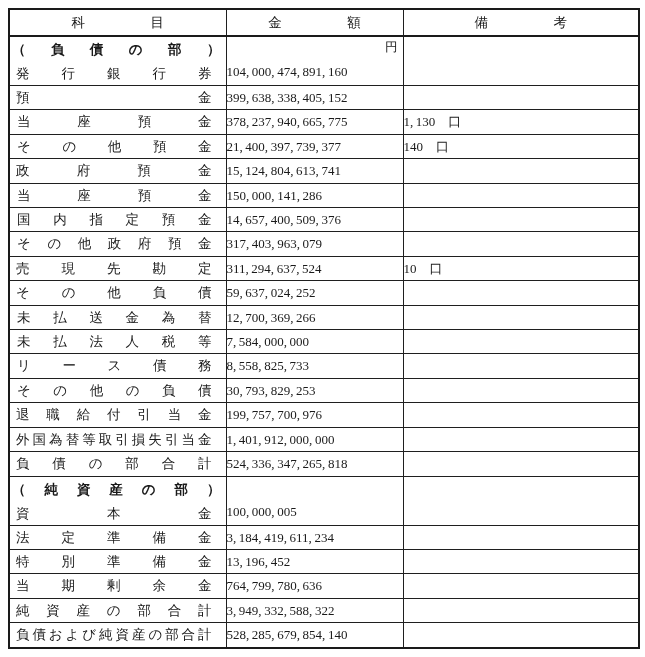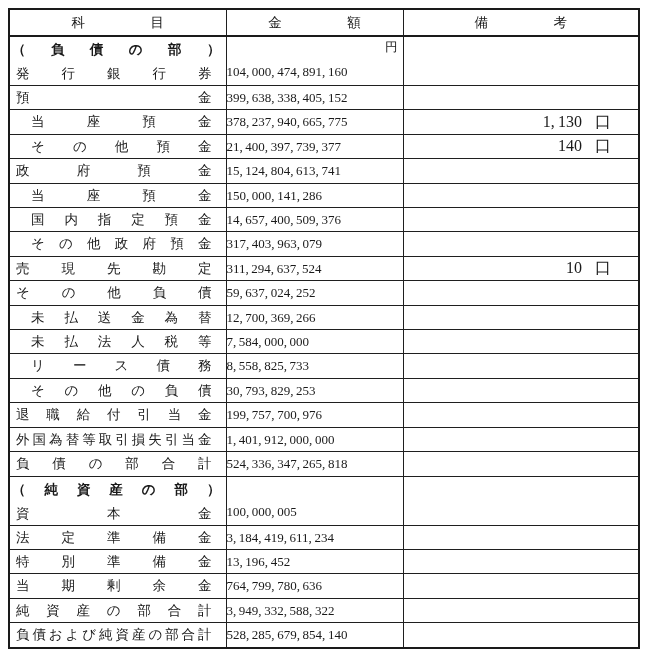--- a/index.html
+++ b/index.html
@@ -17,36 +17,36 @@
     word-spacing:62px;border-bottom:2px solid #1a1a1a;white-space:nowrap;
   }
   tr.item{height:23.4px}
   tr.section{height:49px}
   tr.section td{vertical-align:top}
   .label{
     font-size:13.5px;line-height:23.4px;
     text-align:justify;text-align-last:justify;
     padding:0 14px 0 6px;
   }
-  .label.indent{padding-left:21px}
+  .label.indent{padding-left:7px}
   .section-title{
     font-weight:bold;font-size:13.5px;line-height:26px;height:26px;
     text-align:justify;text-align-last:justify;padding:0 5px 0 2px;
   }
   tr.section .label{line-height:22px;height:22px}
   .amount{
     font-size:13px;line-height:23.4px;text-align:left;
     padding-right:5px;white-space:nowrap;
   }
   tr.section .amount{line-height:27px;height:27px}
   .unit{
     font-size:12.5px;line-height:21px;height:21px;
     text-align:right;padding-right:5px;
   }
-  .note-cell{text-align:right;padding-right:27px;font-size:16px;white-space:nowrap}
+  .note-cell{text-align:left;padding-right:27px;font-size:13px;white-space:nowrap}
   .note-unit:not(:empty){margin-left:13px}
 </style>
 </head>
 <body>
 
 <table>
   <colgroup>
     <col style="width:217px">
     <col style="width:177px">
     <col style="width:236px">

